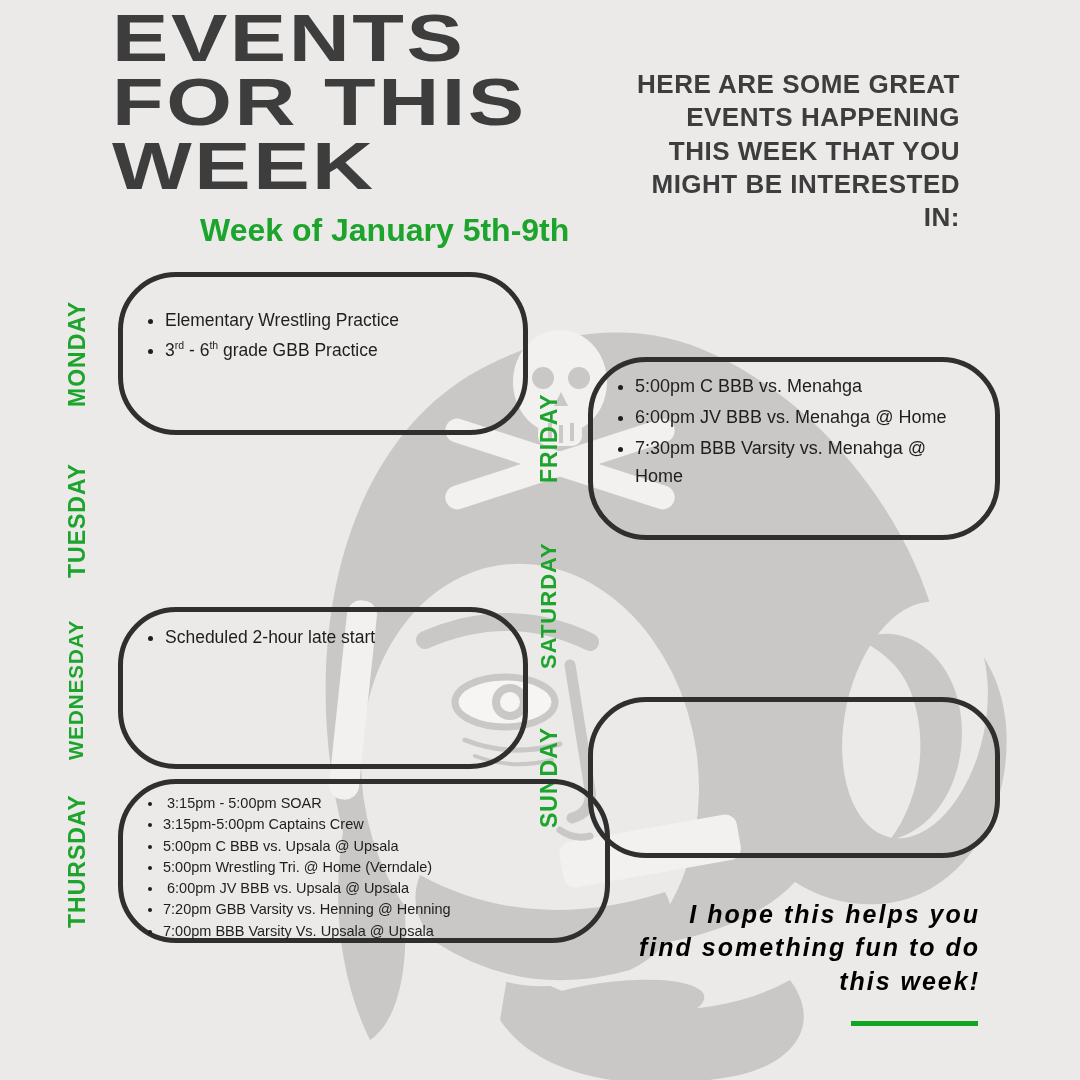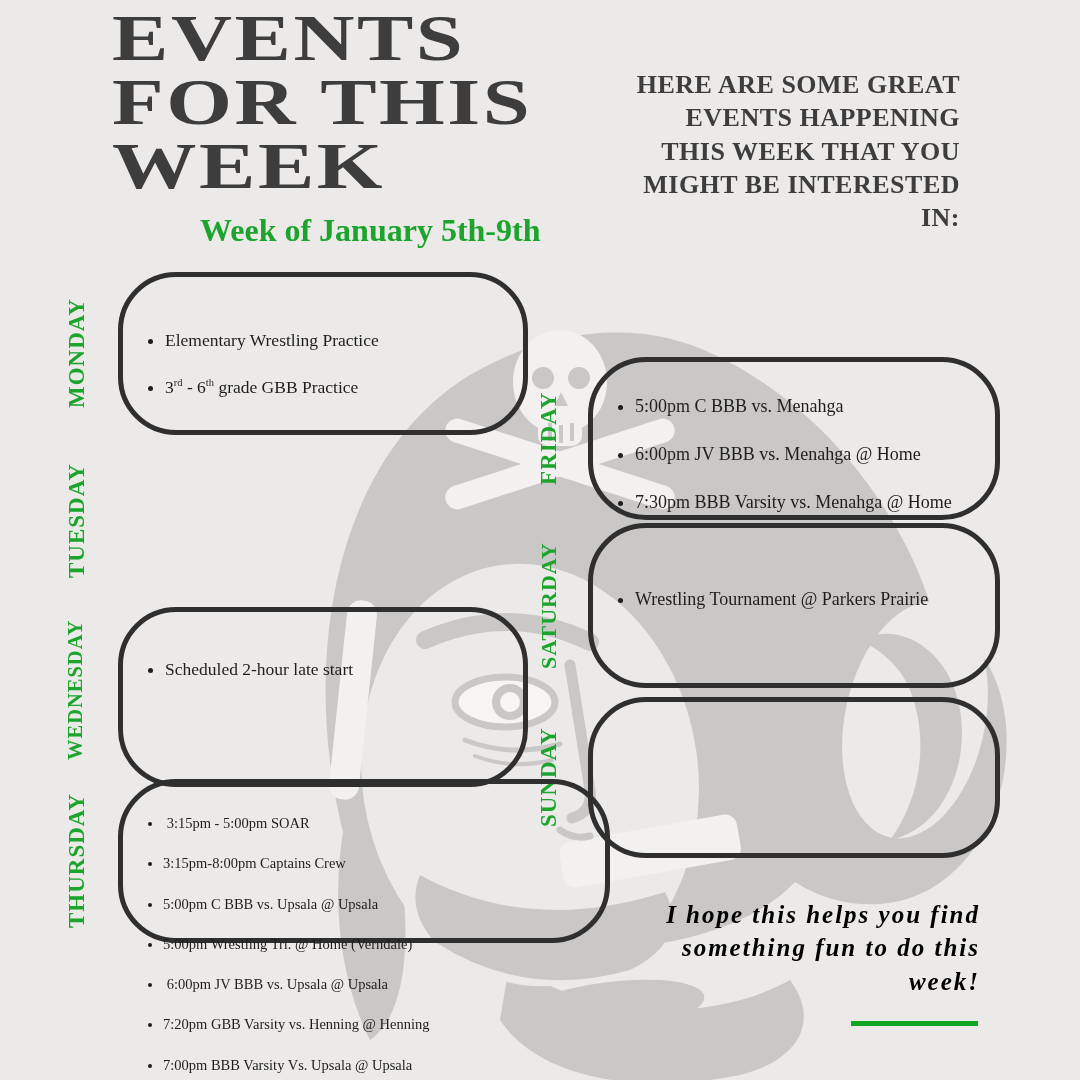--- a/index.html
+++ b/index.html
@@ -1,21 +1,21 @@
 <!DOCTYPE html>
 <html style="--background: #EBEAE8; --accent-green: #1CA42C; --underline-green: #10A621; --heading-dark: #3D3D3D; --body-dark: #1E1E1E; --box-border: #2F2F2F; --watermark-gray: #C9C8C6;"><head>
 <meta charset="utf-8">
 <style>
   html,body { margin:0; padding:0; }
   .page {
     position:relative;
     width:1080px; height:1080px;
     background: var(--background, #EBEAE8);
     overflow:hidden;
-    font-family:Liberation Serif, serif;
+    font-family:Liberation Sans, sans-serif;
   }
   
   .watermark {
     position:absolute; left:260px; top:320px; width:760px; height:760px;
     z-index:0; pointer-events:none;
   }
   
   .title {
     position:absolute; left:112px; top:6px; margin:0;
     font-size:66px; line-height:0.97; font-weight:bold;
@@ -42,28 +42,28 @@
     box-sizing:border-box;
     background:transparent;
     z-index:2;
   }
   .events {
     margin:0; padding:0 18px 0 42px;
     list-style:disc;
     font-size:17.5px; line-height:1.55;
     color: var(--body-dark, #1E1E1E);
   }
-  .events li { white-space:pre-wrap; margin-bottom:3px;margin-top:20px; }
+  .events li { white-space:pre-wrap; margin-bottom:3px; }
   .events sup { font-size:60%; line-height:0; }
 
   .box-monday    { left:118px; top:272px; width:410px; height:163px; padding-top:30px; }
   .box-tuesday   { left:118px; top:437px; width:410px; height:167px; padding-top:40px; }
-  .box-wednesday { left:118px; top:607px; width:410px; height:180px; padding-top:24px; }
+  .box-wednesday { left:118px; top:607px; width:410px; height:162px; padding-top:12px; }
   .box-thursday  { left:118px; top:779px; width:492px; height:164px; padding-top:9px; }
-  .box-friday    { left:588px; top:357px; width:412px; height:163px; padding-top:11px; }
+  .box-friday    { left:588px; top:357px; width:412px; height:183px; padding-top:11px; }
   .box-saturday  { left:588px; top:523px; width:412px; height:165px; padding-top:38px; }
   .box-sunday    { left:588px; top:697px; width:412px; height:161px; padding-top:0; }
 
   .box-thursday .events { font-size:14.5px; line-height:1.4; padding-left:40px; }
   .box-thursday .events li { margin-bottom:1px; }
   .box-friday .events, .box-saturday .events { font-size:18px; }
 
   
   .day-label {
     position:absolute; width:40px;
@@ -161,40 +161,35 @@
       </ul>
   </section>
   <section class="day-box box-wednesday">
     <ul class="events">
         <li>Scheduled 2-hour late start</li>
       </ul>
   </section>
   <section class="day-box box-thursday">
     <ul class="events">
         <li> 3:15pm - 5:00pm SOAR</li>
-        <li>3:15pm-8:00pm Captains Crew</li>
+        <li>3:15pm-5:00pm Captains Crew</li>
         <li>5:00pm C BBB vs. Upsala @ Upsala</li>
         <li>5:00pm Wrestling Tri. @ Home (Verndale)</li>
         <li> 6:00pm JV BBB vs. Upsala @ Upsala</li>
         <li>7:20pm GBB Varsity vs. Henning @ Henning</li>
         <li>7:00pm BBB Varsity Vs. Upsala @ Upsala</li>
       </ul>
   </section>
   <section class="day-box box-friday">
     <ul class="events">
         <li>5:00pm C BBB vs. Menahga</li>
         <li>6:00pm JV BBB vs. Menahga @ Home</li>
         <li>7:30pm BBB Varsity vs. Menahga @ Home</li>
       </ul>
   </section>
-  <section class="day-box box-saturday">
-    <ul class="events">
-        <li>Wrestling Tournament @ Parkers Prairie</li>
-      </ul>
-  </section>
   <section class="day-box box-sunday">
     <ul class="events"></ul>
   </section>
 
   <p class="closing">I hope this helps you find something fun to do this week!</p>
   <div class="underline"></div>
 
 </div>
 
 </body></html>

